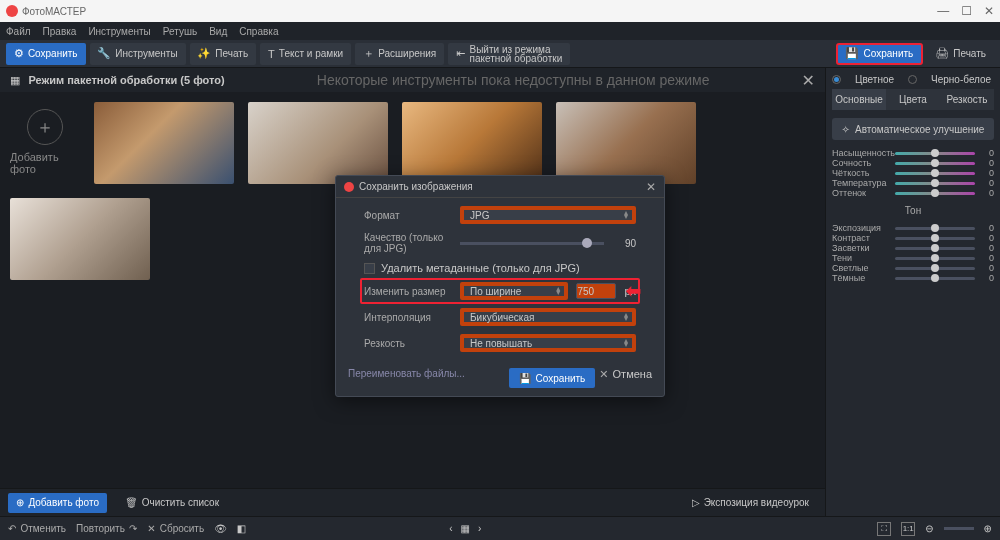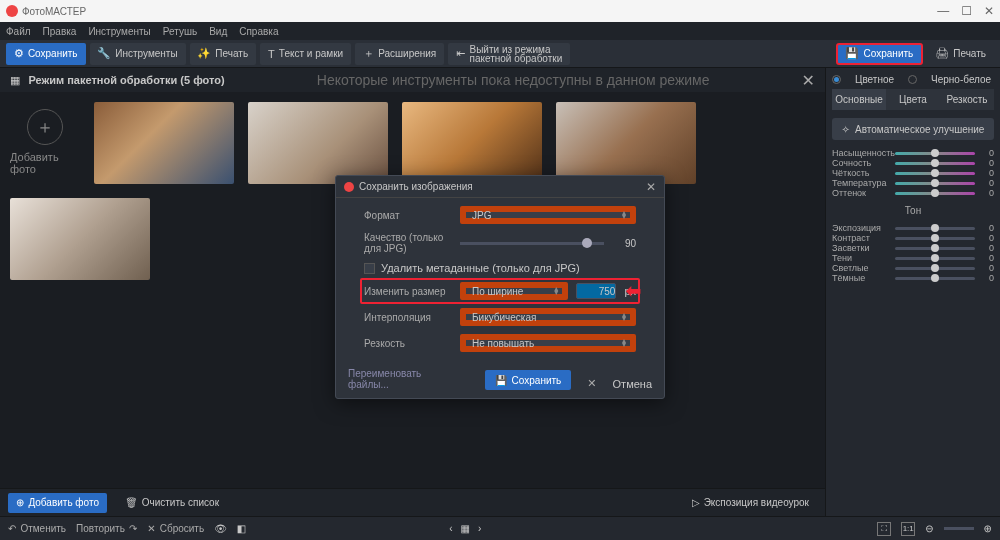--- a/index.html
+++ b/index.html
@@ -40,31 +40,31 @@
   .footbtn { height: 20px; padding: 0 8px; display: flex; align-items: center; gap: 4px; font-size: 10px; cursor: pointer; border-radius: 2px; }
   .footbtn.primary { background: #2a6cc4; color: #fff; }
   
   .dialog { position: absolute; left: 335px; top: 175px; width: 330px; background: #2e333b; border: 1px solid #444a55; border-radius: 3px; box-shadow: 0 4px 20px rgba(0,0,0,.5); z-index: 10; }
   .dlgtitle { height: 22px; display: flex; align-items: center; padding: 0 8px; font-size: 10px; border-bottom: 1px solid #444; }
   .dlgtitle .logo2 { width: 10px; height: 10px; background: #e44; border-radius: 50%; margin-right: 5px; }
   .dlgtitle .dx { margin-left: auto; cursor: pointer; color: #aaa; font-size: 12px; }
   .dlgbody { padding: 8px 28px; display: flex; flex-direction: column; gap: 8px; }
   .dlgrow { display: flex; align-items: center; gap: 8px; position: relative; }
   .dlgrow .lbl { width: 88px; font-size: 10px; color: #aaa; }
-  .dlgsel { flex: 1; height: 18px; background: #383e48; border: 6px solid #c2410c; border-radius: 2px; display: flex; align-items: center; padding: 0 6px; font-size: 10px; color: #c8c8c8; position: relative; }
+  .dlgsel { flex: 1; height: 18px; background: #383e48; border: 4px solid #c2410c; border-radius: 2px; display: flex; align-items: center; padding: 0 6px; font-size: 10px; color: #c8c8c8; position: relative; }
   .dlgsel .arrs { position: absolute; right: 4px; font-size: 8px; color: #888; line-height: 4px; }
   .dlgslider { flex: 1; height: 3px; background: #4a5060; position: relative; }
   .dlgslider .knob { position: absolute; right: 12px; top: -4px; width: 10px; height: 10px; background: #aab; border-radius: 50%; }
   .dlgval { width: 24px; text-align: right; font-size: 10px; }
   .chkrow { display: flex; align-items: center; gap: 6px; padding-left: 0; }
   .chk { width: 11px; height: 11px; background: #383e48; border: 1px solid #555; }
   .highlight { border: 2px solid #e23; border-radius: 2px; padding: 2px; margin: -4px; }
-  .pxfield { width: 40px; height: 16px; background: #0369a1; border: 1px solid #4a5060; border-radius: 2px; display: flex; align-items: center; justify-content: flex-end; font-size: 10px; }
+  .pxfield { width: 40px; height: 16px; background: #c2410c; border: 1px solid #4a5060; border-radius: 2px; display: flex; align-items: center; justify-content: flex-start; font-size: 10px; }
   .arrow { position: absolute; right: -3px; color: #e23; font-size: 18px; font-weight: bold; }
-  .dlgfoot { display: flex; align-items: flex-end; gap: 16px; padding: 8px 12px; }
+  .dlgfoot { display: flex; align-items: flex-start; gap: 4px; padding: 8px 12px; }
   .dlgfoot .link { font-size: 10px; color: #88a; cursor: pointer; }
   .dlgfoot .btn { height: 20px; padding: 0 10px; display: flex; align-items: center; gap: 4px; font-size: 10px; border-radius: 2px; cursor: pointer; }
   .dlgfoot .btn.primary { background: #2a6cc4; color: #fff; }
   
   .radiorow { display: flex; gap: 14px; font-size: 10px; align-items: center; }
   .radio { width: 9px; height: 9px; border: 1px solid #666; border-radius: 50%; display: inline-block; }
   .radio.on::after { content: ''; display: block; width: 5px; height: 5px; background: #3a8cd4; border-radius: 50%; margin: 1px; }
   
   .tabs { display: flex; }
   .tab { flex: 1; text-align: center; padding: 5px 0; font-size: 10px; background: #2e333b; cursor: pointer; }

